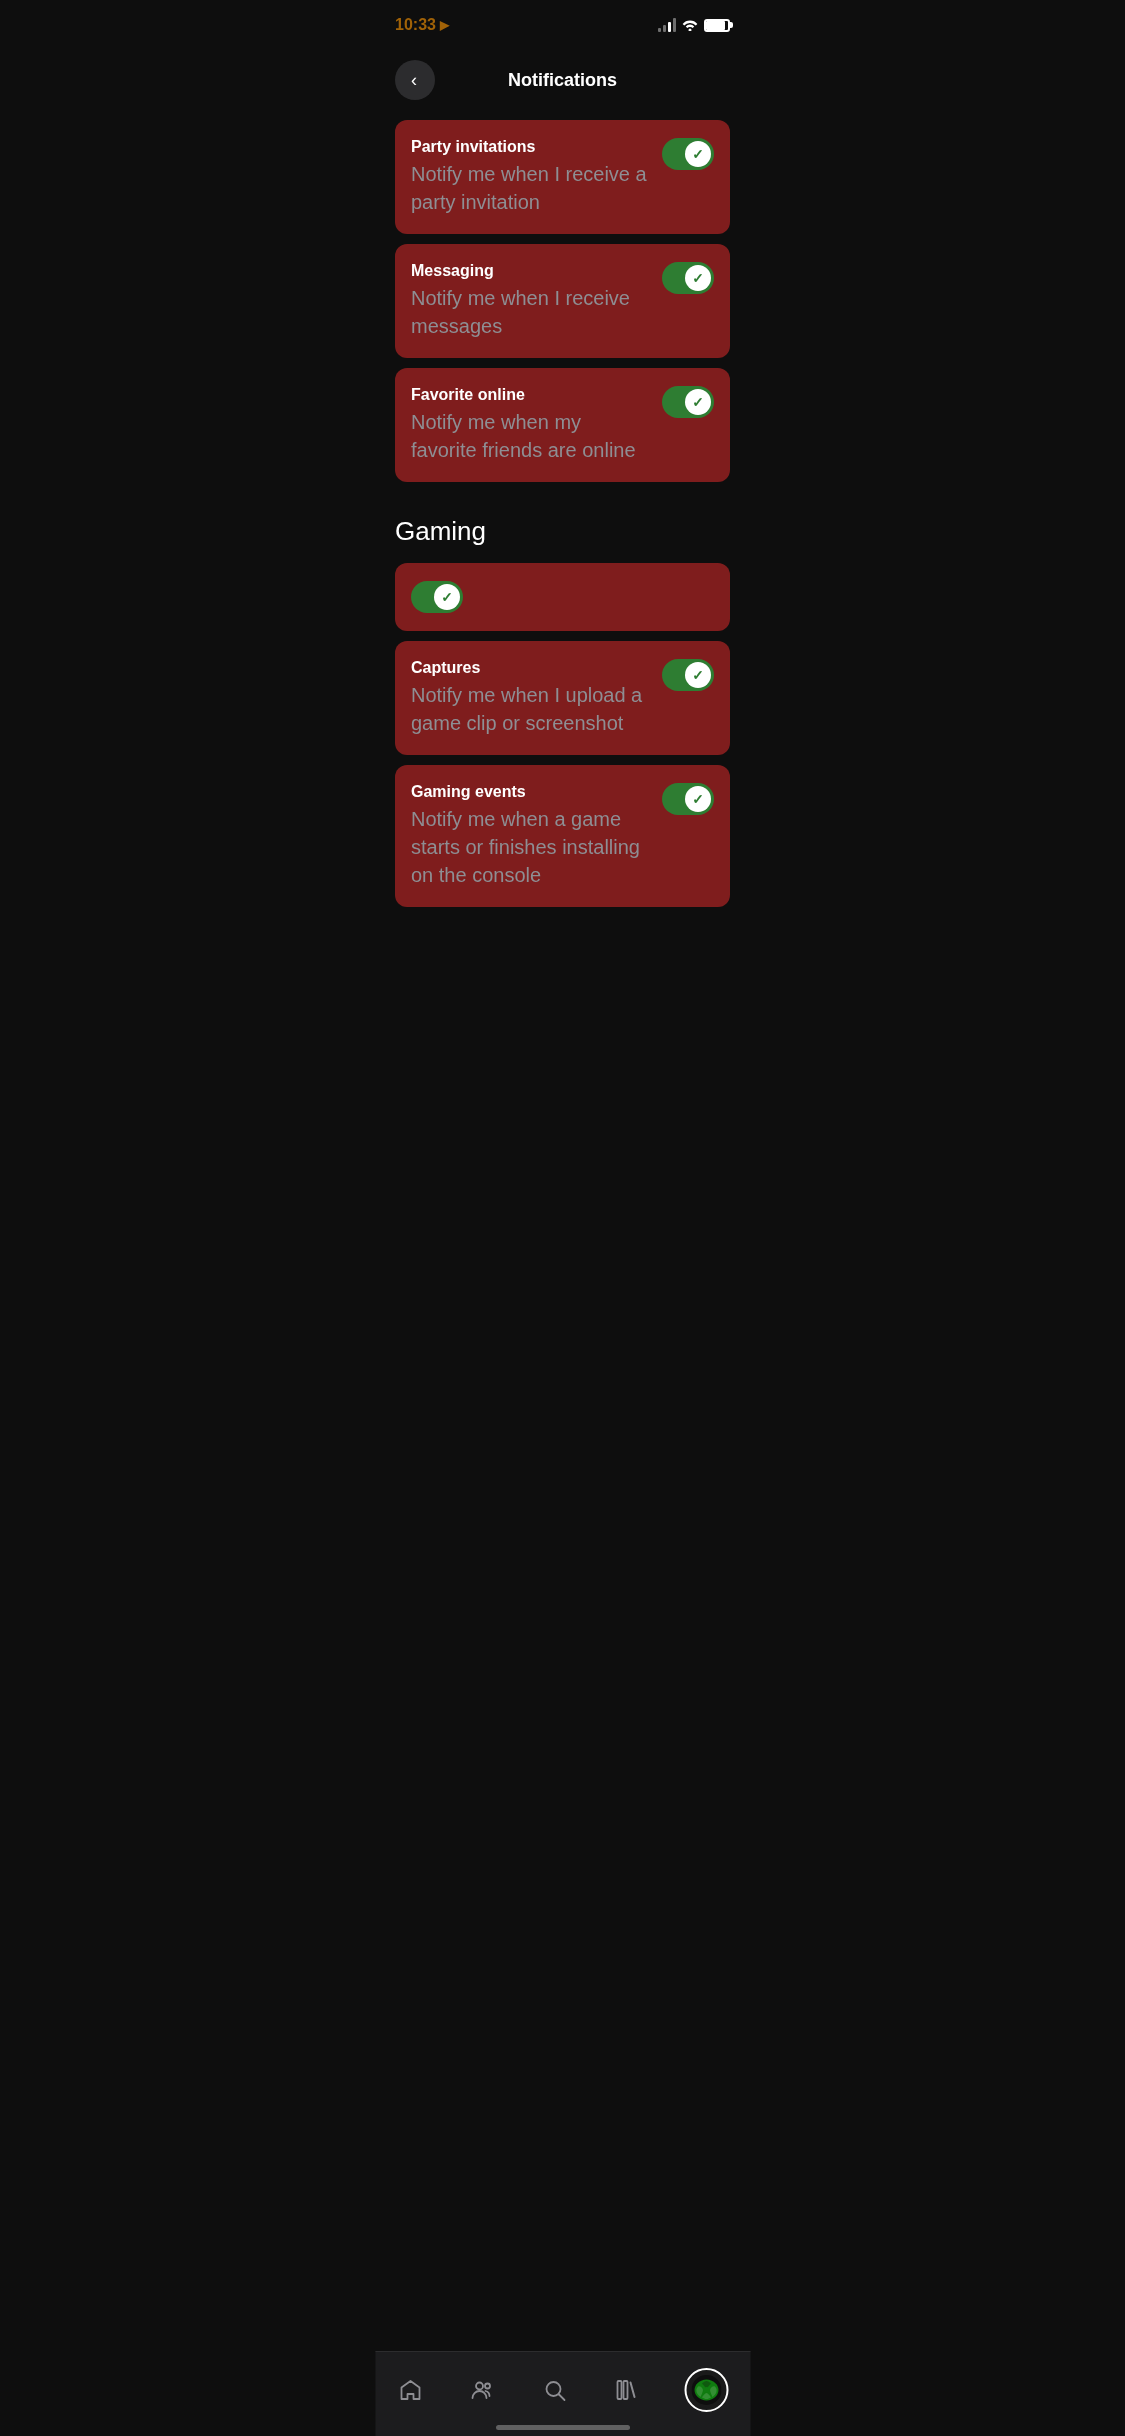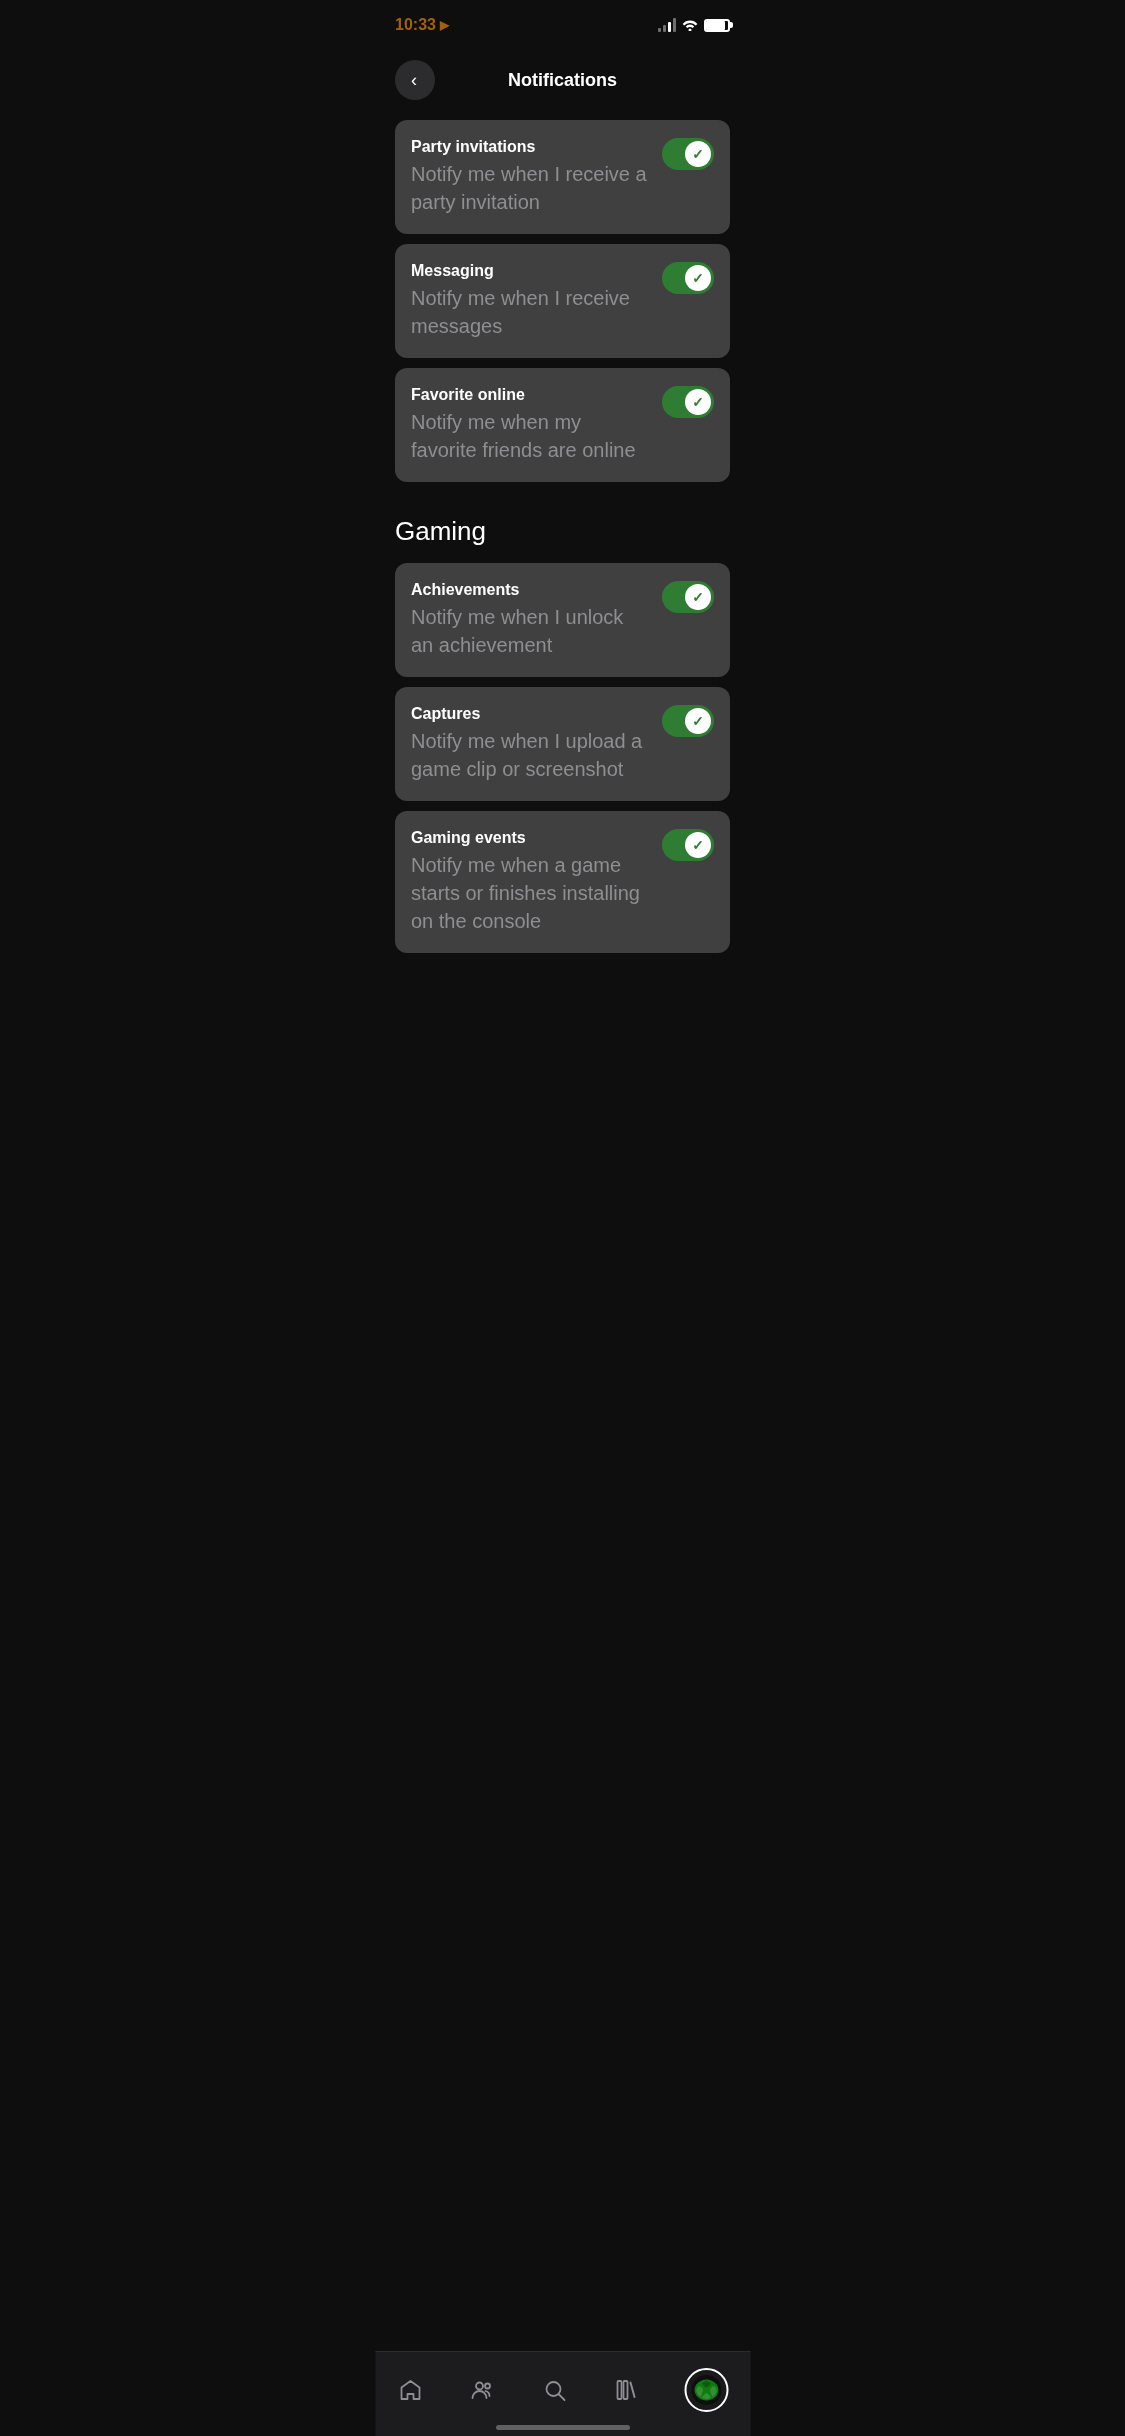--- a/index.html
+++ b/index.html
@@ -132,21 +132,21 @@
       margin-right: 40px;
     }
 
     
     .content {
       padding: 0 20px;
     }
 
     
     .notification-card {
-      background: #404040;
+      background: #7f1d1d;
       border-radius: 12px;
       padding: 18px 16px;
       margin-bottom: 10px;
       display: flex;
       align-items: flex-start;
       justify-content: space-between;
       gap: 12px;
     }
 
     .card-text {
@@ -349,24 +349,20 @@
       <div class="toggle">
         <div class="toggle-knob">
           <span class="toggle-check">✓</span>
         </div>
       </div>
     </div>
 
     <div class="section-header">Gaming</div>
 
     <div class="notification-card">
-      <div class="card-text">
-        <div class="card-title">Achievements</div>
-        <div class="card-desc">Notify me when I unlock an achievement</div>
-      </div>
       <div class="toggle">
         <div class="toggle-knob">
           <span class="toggle-check">✓</span>
         </div>
       </div>
     </div>
 
     <div class="notification-card">
       <div class="card-text">
         <div class="card-title">Captures</div>

